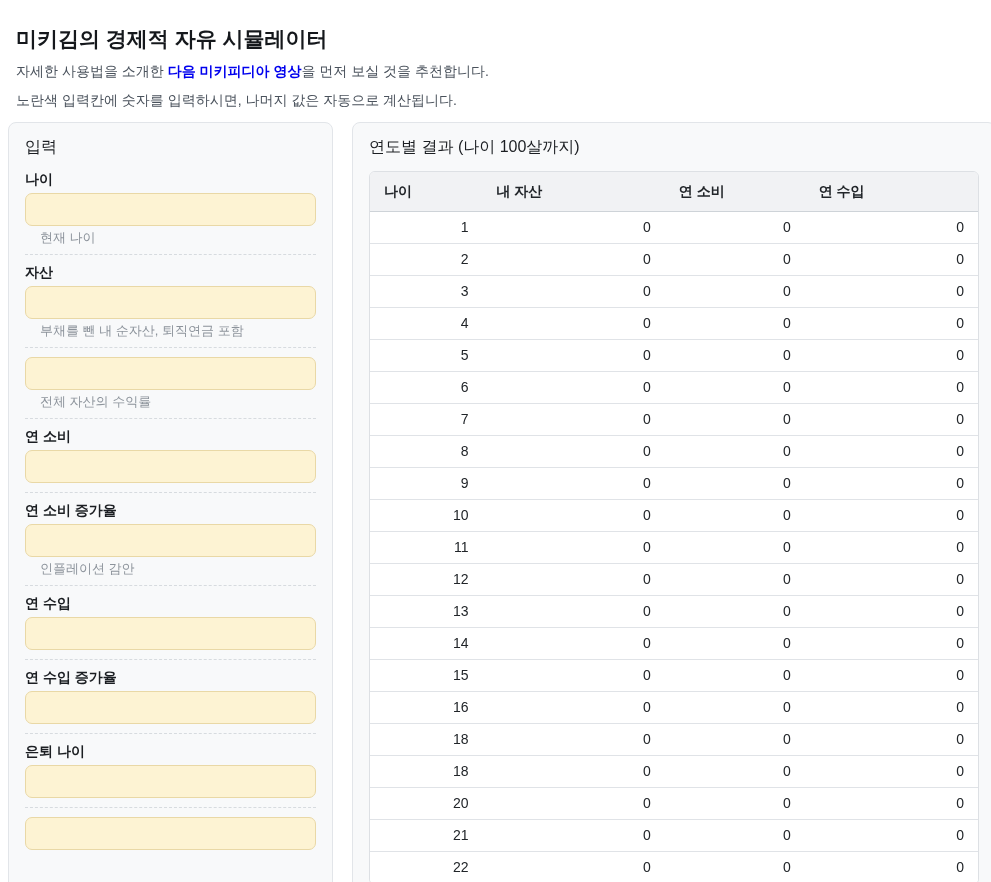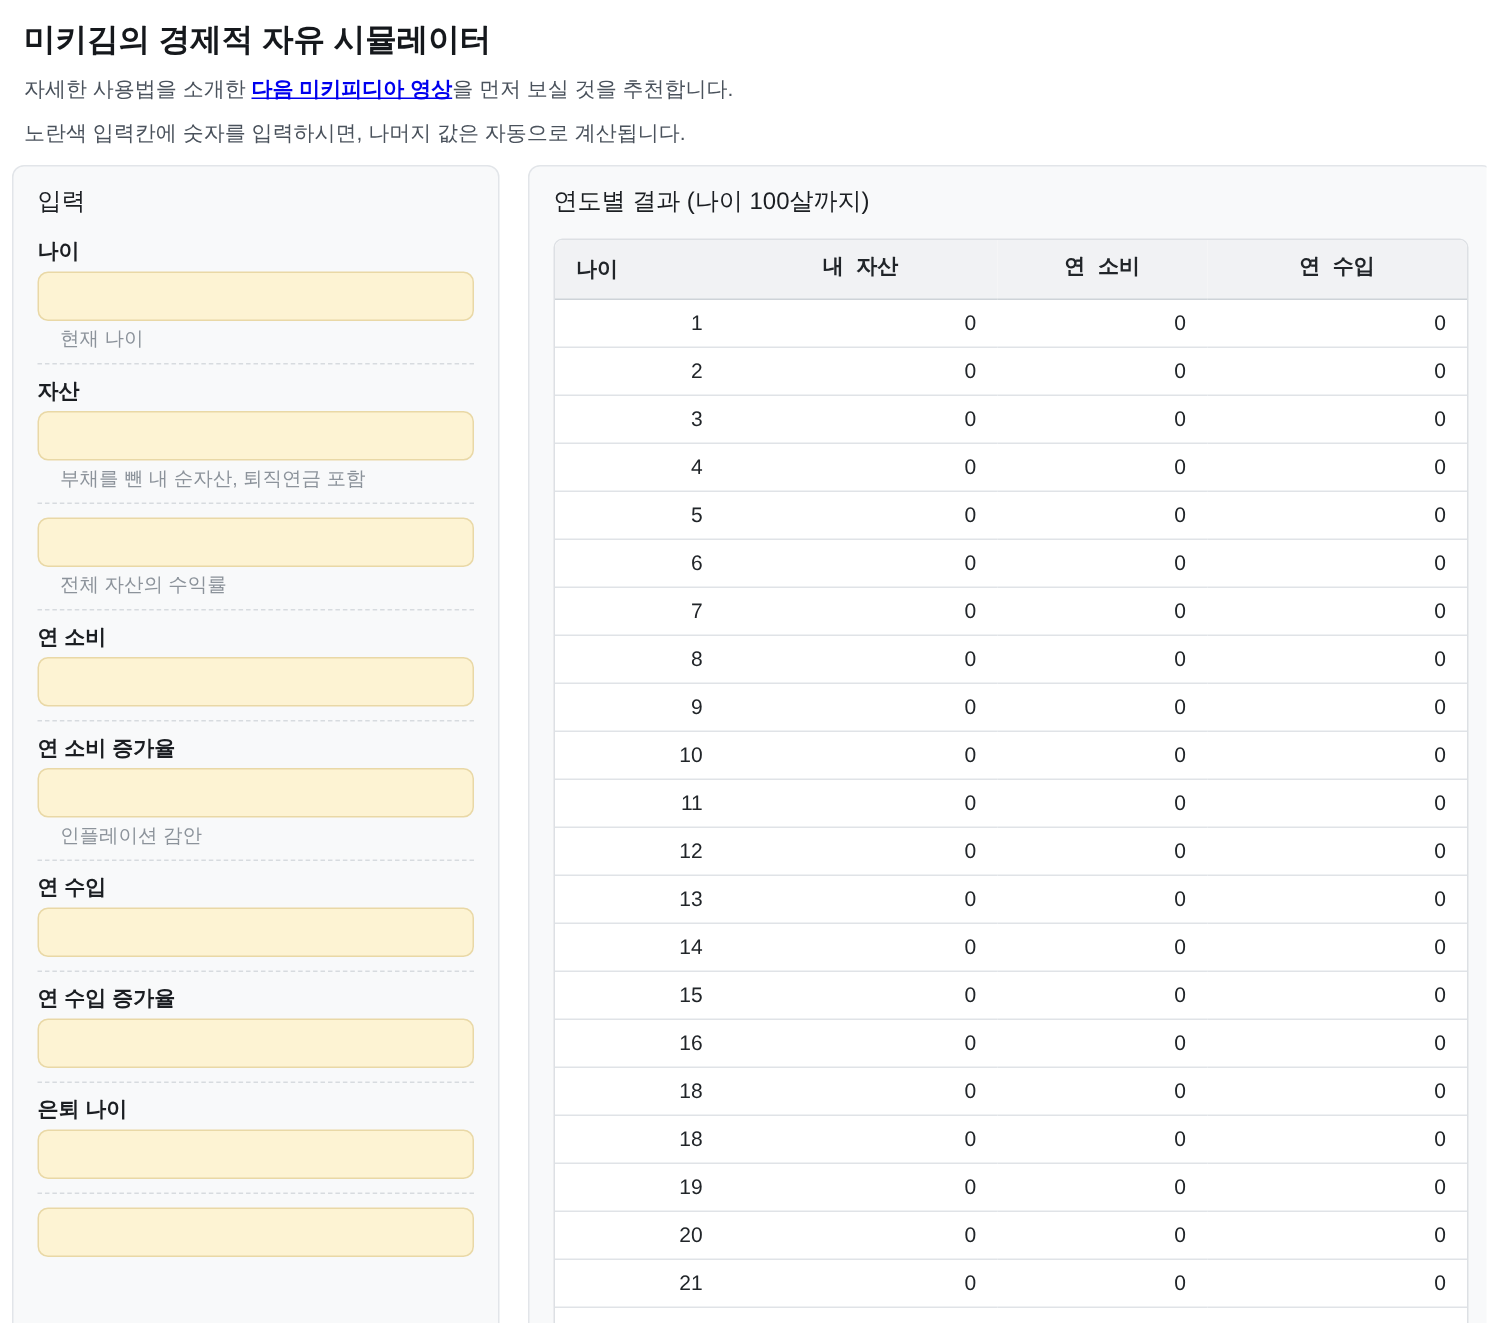--- a/index.html
+++ b/index.html
@@ -3,31 +3,31 @@
 <meta charset="utf-8">
 <style>
   * { box-sizing: border-box; }
   html,body { margin:0; padding:0; }
   body {
     width: 991px; height: 882px; overflow: hidden;
     background: #ffffff;
     font-family: "Liberation Sans","DejaVu Sans",sans-serif;
     color: #212529;
   }
-  .page-header { padding: 14px 16px 0 16px; }
+  .page-header { padding: 14px 16px 0 16px; margin-top: 12px; }
   .page-title {
     font-size: 21px; font-weight: 700; color: #15181c;
     line-height: 25px; margin: 0 0 13px 0;
   }
   .intro-line {
     font-size: 14px; line-height: 15px; color: #4a525c;
     margin: 0 0 14px 0;
   }
   .intro-link {
-    color: #0000ee; font-weight: 700; text-decoration: underline; cursor: pointer;
+    color: #0000ee; font-weight: 700; cursor: pointer;
   }
   .columns {
     display: flex; align-items: flex-start;
     padding-left: 8px; margin-top: 12px;
   }
   .panel {
     background: #f8f9fa;
     border: 1px solid #e2e5e9;
     border-radius: 8px;
   }
@@ -78,21 +78,21 @@
     font-size: 14px;
   }
   .results-table thead th {
     background: #f1f2f4;
     border-bottom: 1px solid #ced3d8;
     font-weight: 700; color: #212529;
     padding: 12px 14px;
     line-height: 15px;
   }
   .results-table th.col-age { text-align: left; width: 18.5%; }
-  .results-table th.col-num { text-align: center; font-family: Liberation Mono, monospace; }
+  .results-table th.col-num { text-align: left; }
   .results-table th.col-assets { width: 30%; }
   .results-table th.col-spend { width: 23%; }
   .results-table th.col-income { width: 28.5%; }
   .results-table tbody td {
     text-align: right;
     padding: 8px 14px;
     line-height: 15px;
     border-bottom: 1px solid #e0e3e7;
     color: #212529;
     background: #ffffff;
@@ -277,26 +277,20 @@
               <td>0</td>
               <td>0</td>
             </tr>
             <tr>
               <td>18</td>
               <td>0</td>
               <td>0</td>
               <td>0</td>
             </tr>
             <tr>
-              <td>19</td>
-              <td>0</td>
-              <td>0</td>
-              <td>0</td>
-            </tr>
-            <tr>
               <td>20</td>
               <td>0</td>
               <td>0</td>
               <td>0</td>
             </tr>
             <tr>
               <td>21</td>
               <td>0</td>
               <td>0</td>
               <td>0</td>

